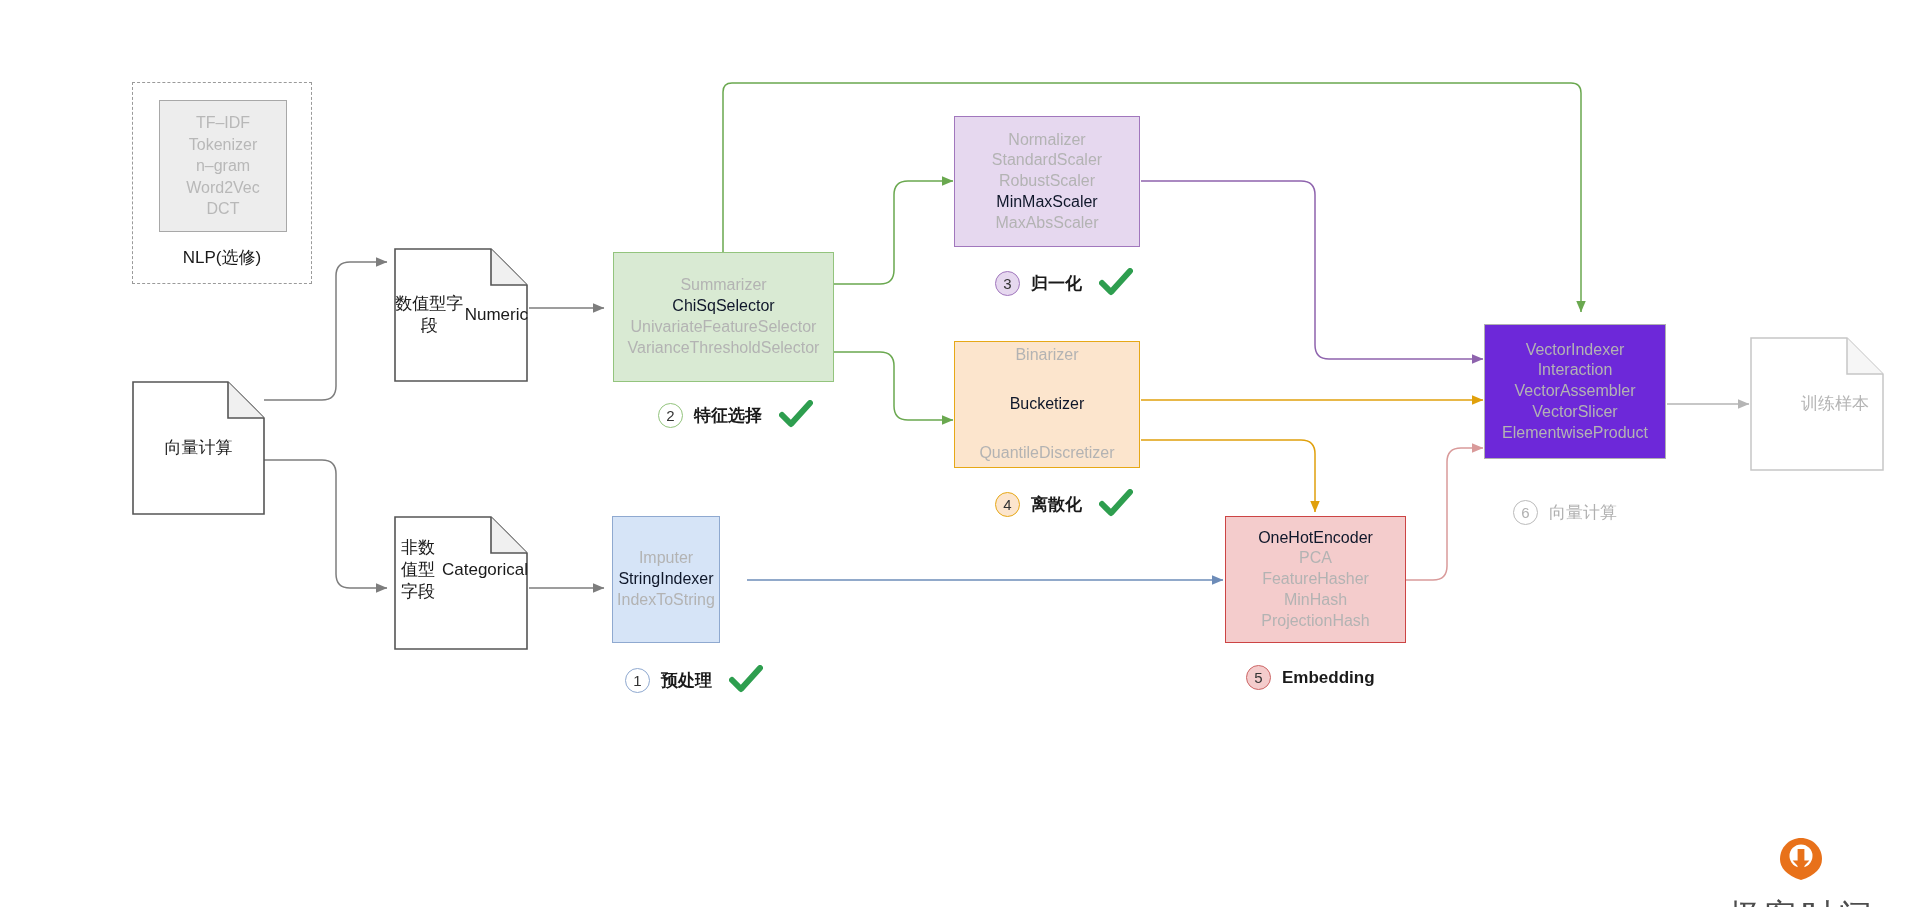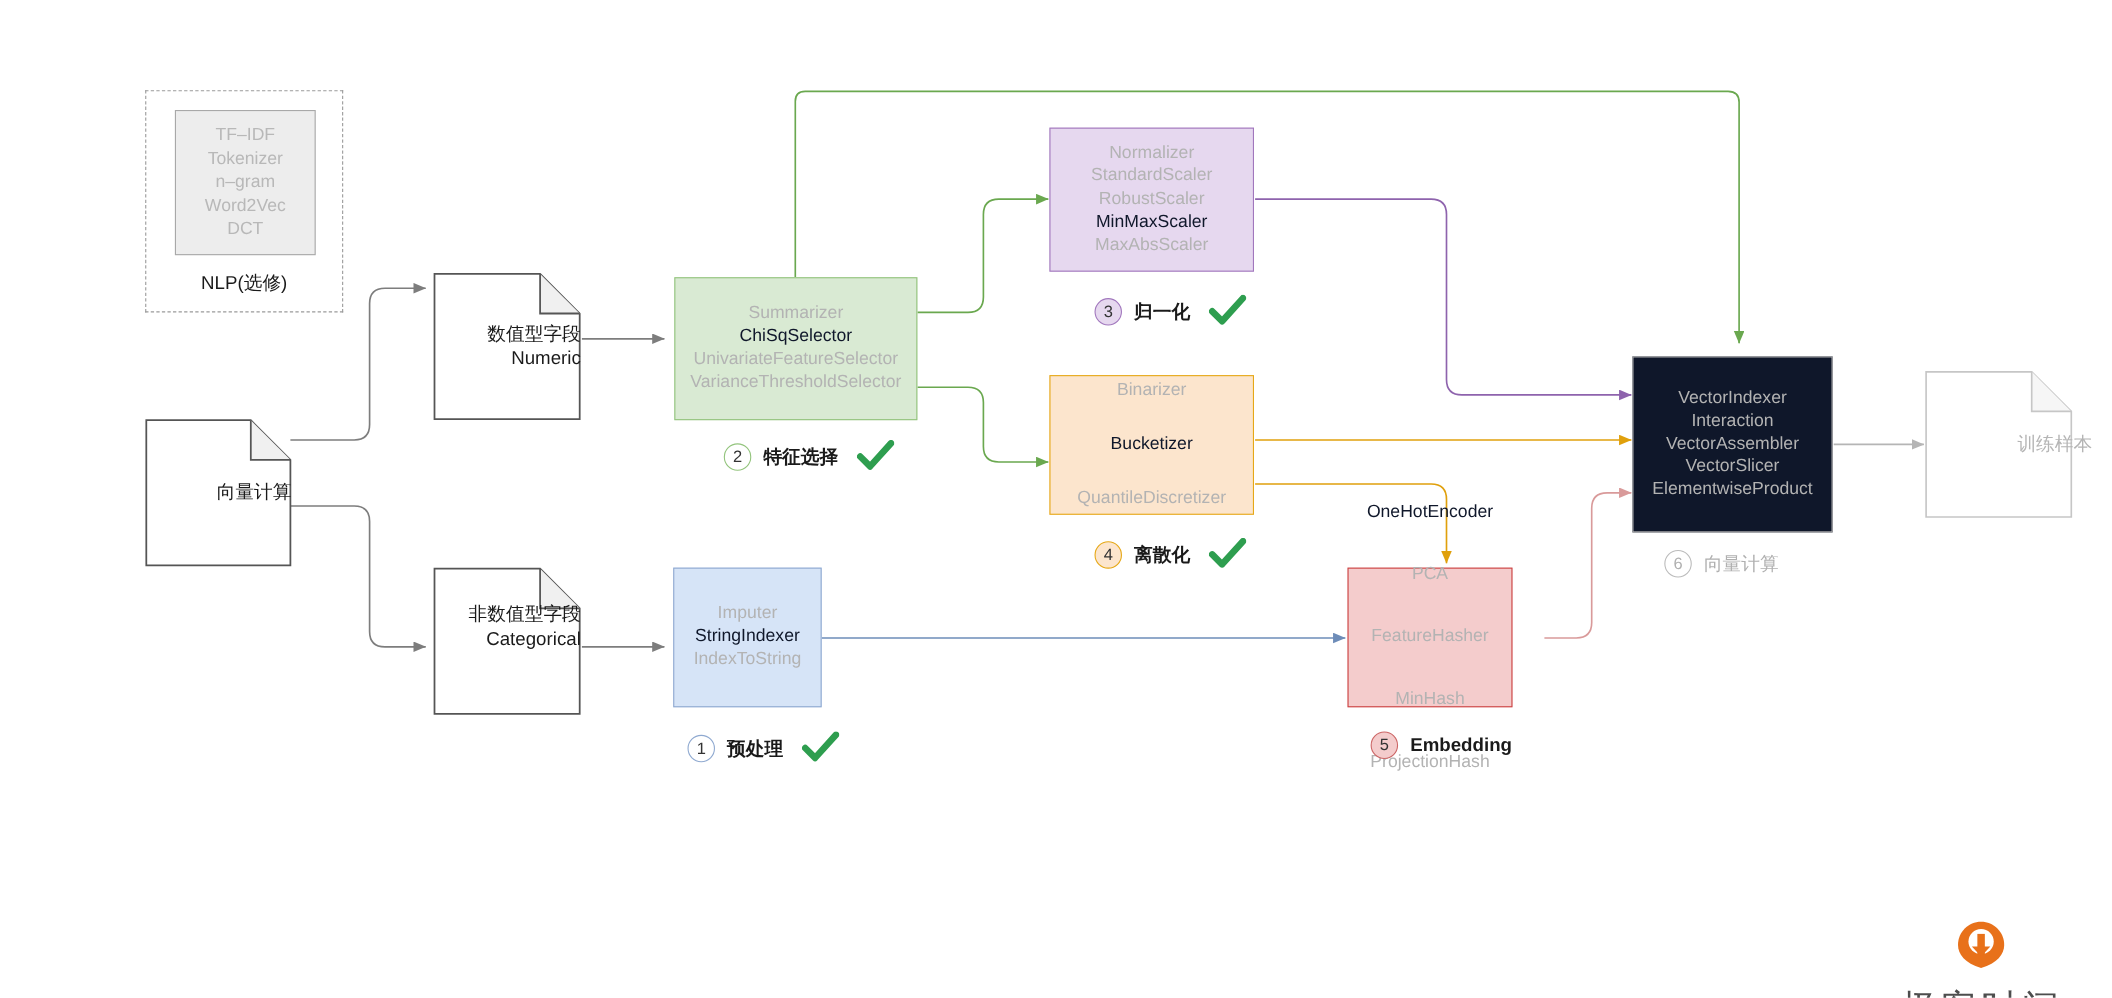--- a/index.html
+++ b/index.html
@@ -40,22 +40,21 @@
     top: 0;
     overflow: visible;
   }
   .doc .doc-label {
     position: absolute;
     left: 0;
     top: 0;
     width: 100%;
     height: 100%;
     display: flex;
-    flex-direction: column;
-    align-items: flex-end;
+    align-items: center;
     justify-content: center;
     text-align: center;
     line-height: 1.28;
     font-size: 17px;
     color: #1a1a1a;
   }
 
   
   .procbox {
     position: absolute;
@@ -284,38 +283,38 @@
     <div class="line">MaxAbsScaler</div>
   </div>
 
   <div class="procbox" style="left:917px; top:341px; width:186px; height:127px;
               background:#fce5cd; border-color:#e6a817;gap:28px;">
     <div class="line">Binarizer</div>
     <div class="line hl">Bucketizer</div>
     <div class="line">QuantileDiscretizer</div>
   </div>
 
-  <div class="procbox" style="left:1188px; top:516px; width:150px; height:127px;
-              background:#f4cccc; border-color:#cc4444;gap:36px;">
+  <div class="procbox" style="left:1188px; top:516px; width:181px; height:127px;
+              background:#f4cccc; border-color:#cc4444;">
     <div class="line hl">OneHotEncoder</div>
     <div class="line">PCA</div>
     <div class="line">FeatureHasher</div>
     <div class="line">MinHash</div>
     <div class="line">ProjectionHash</div>
   </div>
 
-  <div class="procbox" style="left:575px; top:516px; width:135px; height:127px;
+  <div class="procbox" style="left:575px; top:516px; width:108px; height:127px;
               background:#d6e4f7; border-color:#8fa9d0;">
     <div class="line">Imputer</div>
     <div class="line hl">StringIndexer</div>
     <div class="line">IndexToString</div>
   </div>
 
-  <div class="procbox" style="left:1447px; top:324px; width:182px; height:160px;
-              background:#0f172a; border-color:#b0b0b0;">
+  <div class="procbox" style="left:1447px; top:324px; width:182px; height:135px;
+              background:#6d28d9; border-color:#b0b0b0;">
     <div class="line">VectorIndexer</div>
     <div class="line">Interaction</div>
     <div class="line">VectorAssembler</div>
     <div class="line">VectorSlicer</div>
     <div class="line">ElementwiseProduct</div>
   </div>
 
   <div class="step" style="left:588px; top:665px;">
     <div class="circ" style="border-color:#8fa9d0;">1</div>
     <div class="stxt">预处理</div>

